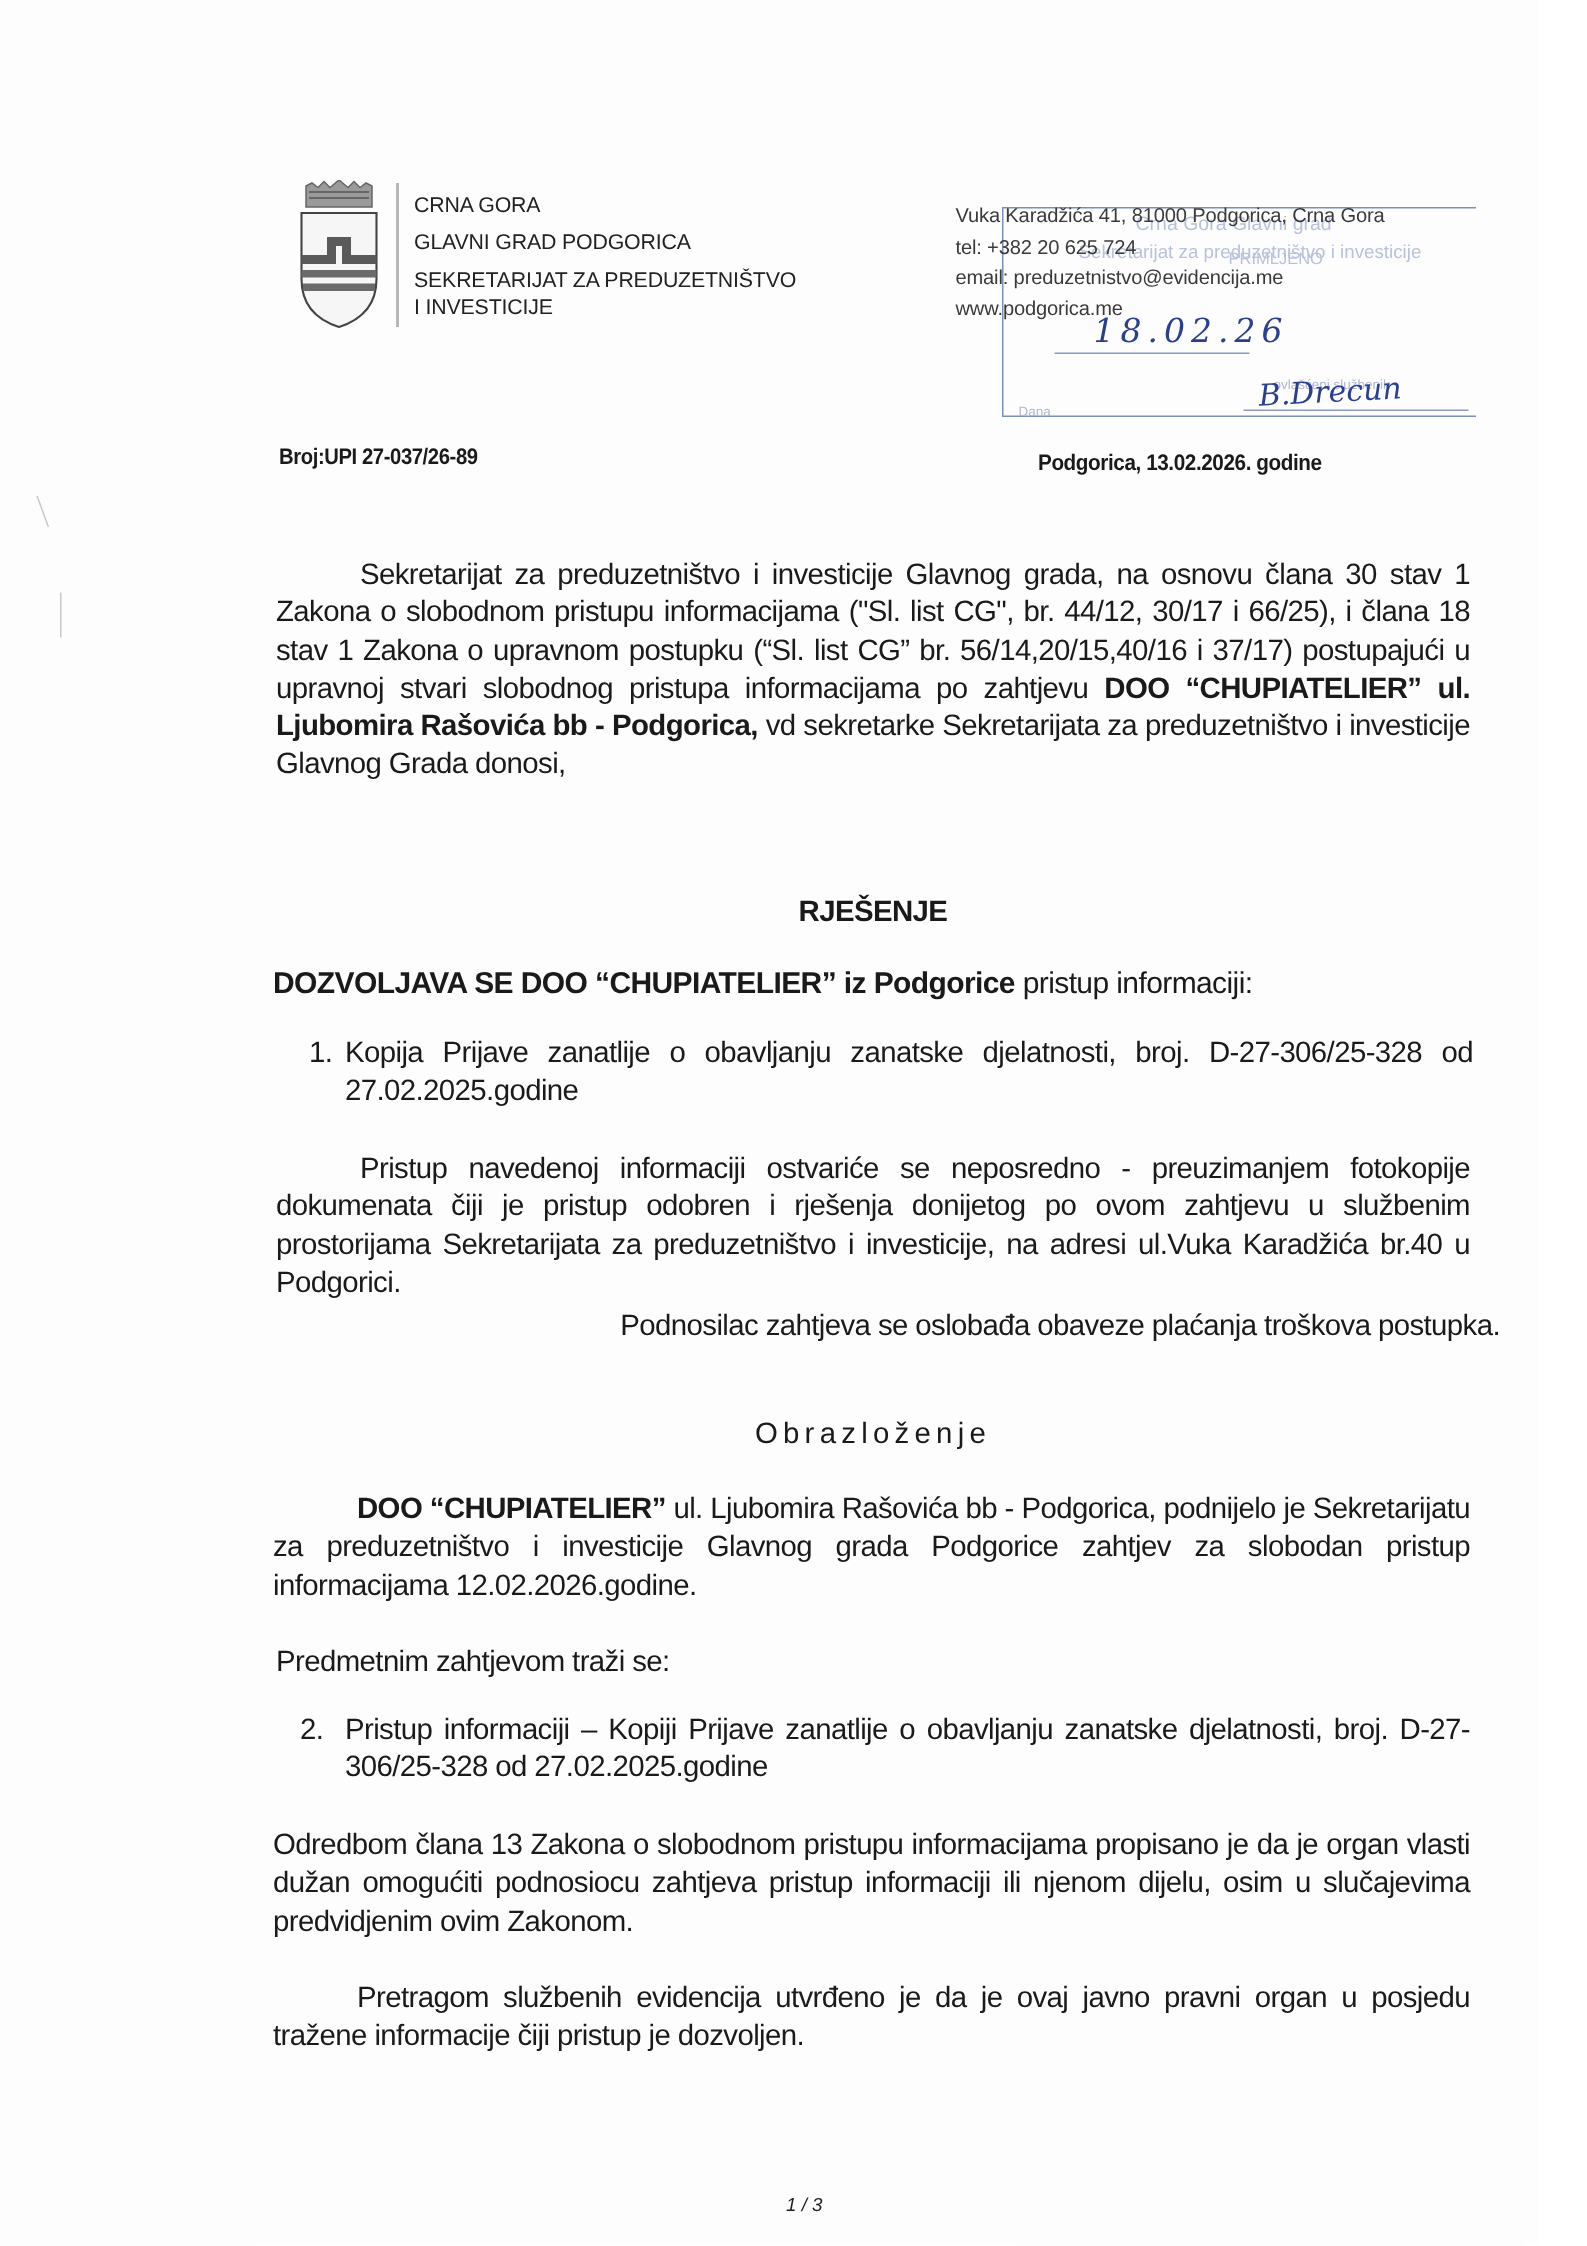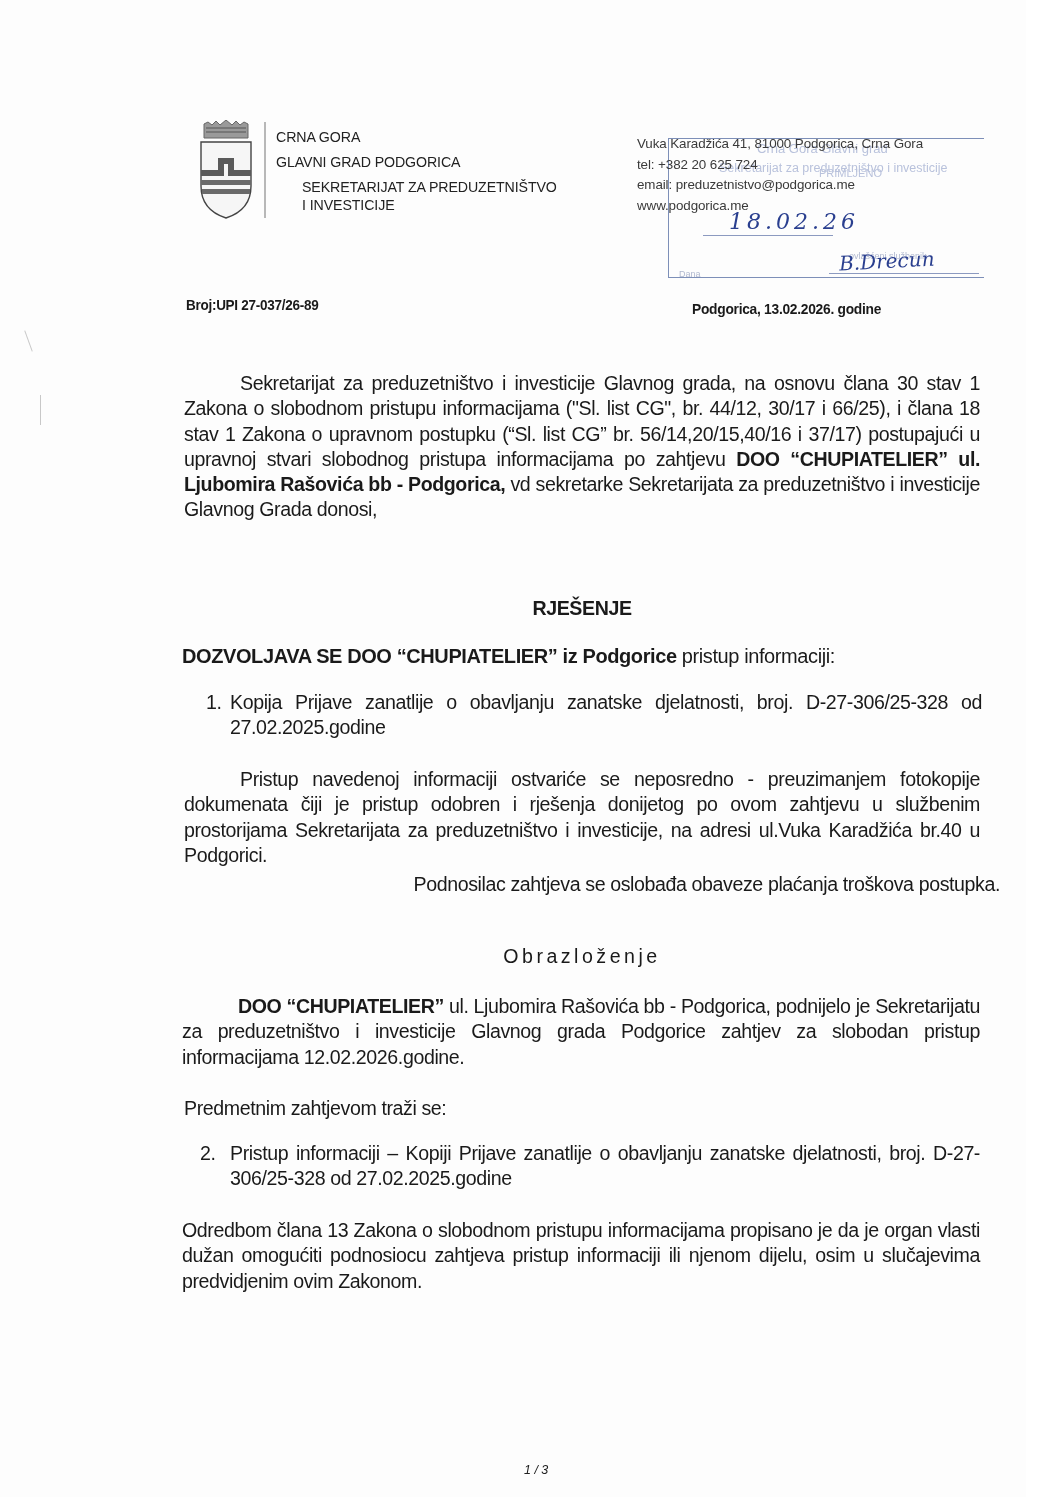--- a/index.html
+++ b/index.html
@@ -5,21 +5,21 @@
   html, body { margin: 0; padding: 0; background: #ffffff; }
   body { width: 1058px; height: 1497px; position: relative; overflow: hidden;
          font-family: "Liberation Sans", sans-serif; color: #1a1a1a; }
   .page { position: absolute; left: 0; top: 0; width: 1026px; height: 1497px; background: #fdfdfd; }
 
   
   .crest { position: absolute; left: 198px; top: 120px; width: 56px; height: 100px; }
   .vline { position: absolute; left: 264px; top: 122px; width: 2px; height: 96px; background: #b8b8b8; }
   .org { position: absolute; left: 276px; top: 128px; font-size: 14.2px; line-height: 18px; color: #222; letter-spacing: -0.1px; }
   .org div { margin-bottom: 7px; }
-  .org div.tight { margin-bottom: 0; margin-left: 26px; }
+  .org div.tight { margin-bottom: 0; }
 
   .contact { position: absolute; left: 637px; top: 134px; font-size: 13.4px; line-height: 20.5px; color: #3a3a3a; letter-spacing: -0.1px; }
   .stamp { position: absolute; left: 668px; top: 138px; width: 316px; height: 140px; border: 1.5px solid #7d8fb8; border-right: none; border-top-style: solid; box-sizing: border-box; }
   .stamp-faint { position: absolute; font-size: 13px; color: #b9c2dc; }
   .stamp-small { position: absolute; font-size: 9px; color: #b0b8cf; }
   .stamp-line { position: absolute; height: 1px; background: #8c9ac0; }
   .hand { position: absolute; font-family: "DejaVu Serif", serif; font-style: italic; color: #2a3f8f; }
 
   .refno { position: absolute; left: 186px; top: 296px; font-size: 15px; font-weight: bold; letter-spacing: -0.3px; transform: scaleX(0.9); transform-origin: left; }
   .place-date { position: absolute; left: 692px; top: 300px; font-size: 15px; font-weight: bold; letter-spacing: -0.3px; transform: scaleX(0.92); transform-origin: left; }
@@ -71,21 +71,21 @@
     <div class="stamp-line" style="left:34px; top:96px; width:130px;"></div>
     <div class="hand" style="left:60px; top:70px; font-size:22px; letter-spacing:4px;">18.02.26</div>
     <div class="stamp-small" style="left:180px; top:112px;">ovlašćeni službenik</div>
     <div class="stamp-line" style="left:160px; top:134px; width:150px;"></div>
     <div class="hand" style="left:170px; top:110px; font-size:20px; transform:rotate(-3deg);">B.Drecun</div>
   </div>
 
   <div class="contact">
     <div>Vuka Karadžića 41, 81000 Podgorica, Crna Gora</div>
     <div>tel: +382 20 625 724</div>
-    <div>email: preduzetnistvo@podgorica.me</div>
+    <div>email: preduzetnistvo@evidencija.me</div>
     <div>www.podgorica.me</div>
   </div>
 
   <div class="refno">Broj:UPI 27-037/26-89</div>
   <div class="place-date">Podgorica, 13.02.2026. godine</div>
 
   <div class="body just indent" style="top:371px;">
     <span>Sekretarijat za preduzetništvo i investicije Glavnog grada, na osnovu člana  30 stav 1 Zakona o slobodnom pristupu informacijama ("Sl. list CG", br. 44/12, 30/17 i 66/25), i člana 18 stav 1 Zakona o upravnom postupku (“Sl. list CG” br. 56/14,20/15,40/16 i 37/17) postupajući u upravnoj stvari slobodnog pristupa informacijama po zahtjevu </span><b>DOO “CHUPIATELIER” ul. Ljubomira Rašovića bb - Podgorica,</b><span> vd sekretarke  Sekretarijata za preduzetništvo i investicije Glavnog Grada donosi,</span>
   </div>
 
@@ -112,15 +112,16 @@
 
   <div class="body" style="top:1096px;">Predmetnim zahtjevom traži se:</div>
 
   <div class="body item" style="top:1141px; left:200px; width:780px;">
     <span class="num" style="width:30px;">2.</span>
     <span class="txt">Pristup informaciji – Kopiji Prijave zanatlije o obavljanju zanatske djelatnosti, broj. D-27-306/25-328 od 27.02.2025.godine</span>
   </div>
 
   <div class="body just" style="top:1218px; left:182px; width:798px;">Odredbom člana 13 Zakona o slobodnom pristupu informacijama propisano je da je organ vlasti dužan omogućiti podnosiocu zahtjeva pristup informaciji ili njenom dijelu, osim u slučajevima  predvidjenim  ovim Zakonom.</div>
 
+  <div class="body just indent" style="top:1320px; left:182px; width:798px;">Pretragom službenih evidencija utvrđeno je da je ovaj javno pravni organ u posjedu tražene informacije čiji pristup je dozvoljen.</div>
 
   <div class="pagenum">1 / 3</div>
 </div>
 
 </body></html>

